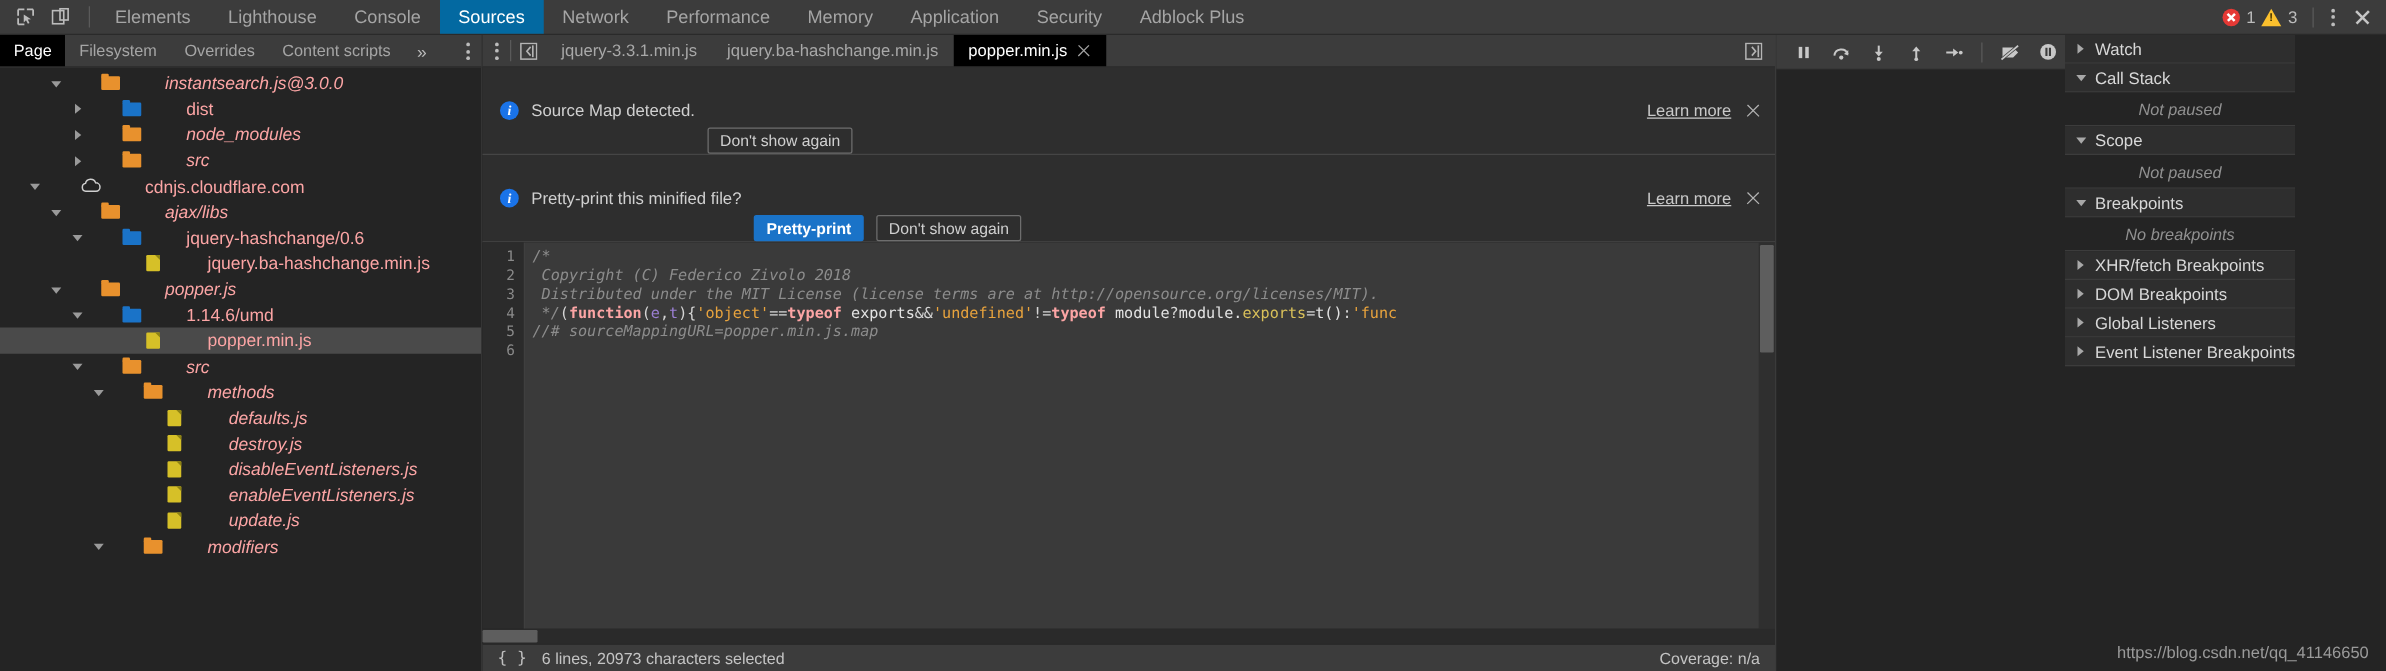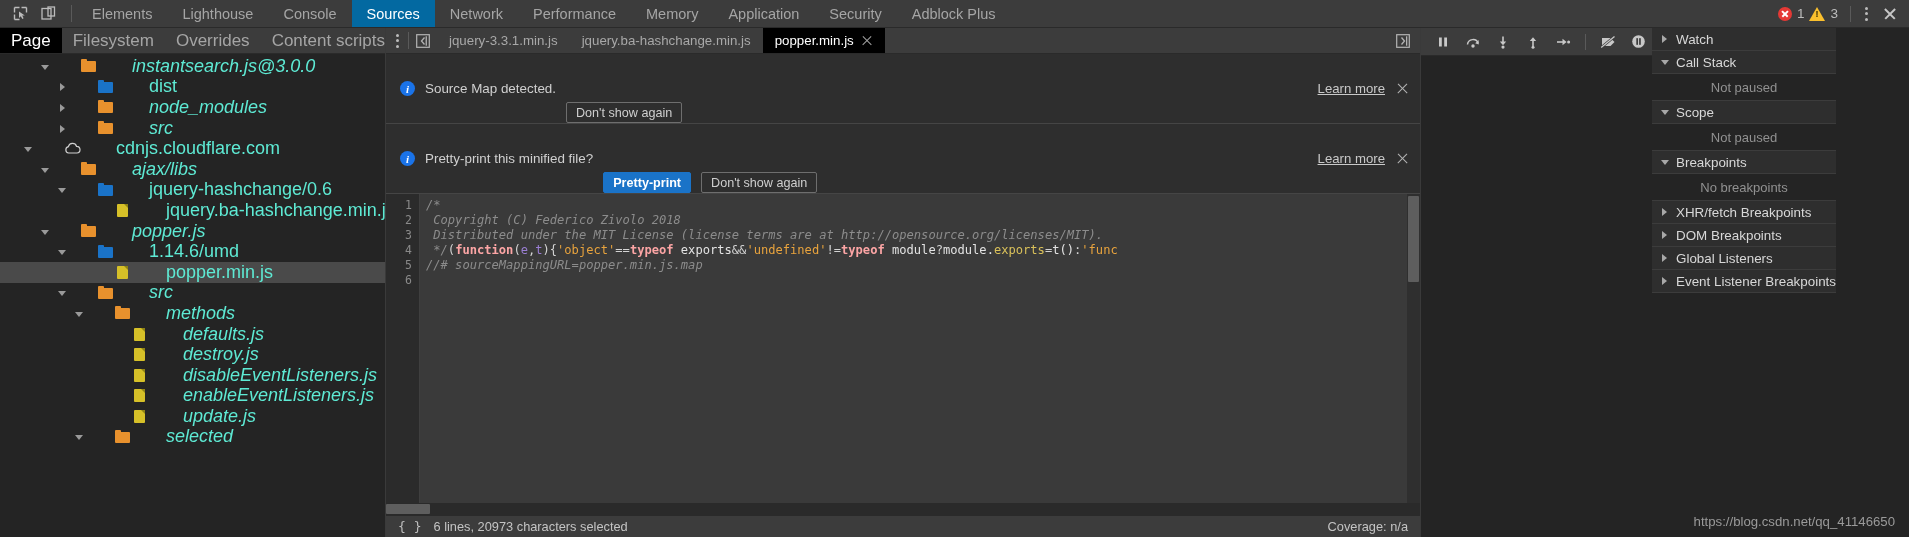--- a/index.html
+++ b/index.html
@@ -105,35 +105,35 @@
     border-right: 1px solid #3a3a3a;
   }
   .nav-tabs {
     height: 26px; min-height: 26px;
     background: #3c3c3c;
     display: flex; align-items: stretch;
     border-bottom: 1px solid #2a2a2a;
   }
   .nav-tab {
     display: flex; align-items: center;
-    padding: 0 11px; font-size: 17px; color: #a5a5a5;
+    padding: 0 11px; font-size: 13px; color: #a5a5a5;
     white-space: nowrap; cursor: pointer;
   }
   .nav-tab.active { background: #000; color: #fff; }
   .nav-more { display: flex; align-items: center; padding: 0 10px; color: #bcbcbc; font-size: 14px; cursor: pointer; }
   .nav-tabs .toolbar-spacer { flex: 1; }
 
   .tree {
     flex: 1 1 auto; overflow: hidden;
     padding-top: 2px; position: relative;
   }
   .tree-row {
     height: 20.6px;
     display: flex; align-items: center;
-    font-size: 18px; color: #5eead4;
+    font-size: 14px; color: #fca5a5;
     white-space: nowrap; cursor: pointer; gap: 28px;
   }
   .tree-row.selected { background: #4a4a4a; }
   .twisty {
     width: 11px; height: 11px; margin-right: 2px;
     flex: 0 0 auto; position: relative;
   }
   .twisty.closed::before {
     content: ""; position: absolute; left: 3px; top: 2px;
     border-left: 5px solid #9a9a9a;
@@ -352,21 +352,21 @@
   }
   .sec-tw.open::before {
     content: ""; position: absolute; left: 0px; top: 2px;
     border-top: 5px solid #a8a8a8;
     border-left: 4px solid transparent;
     border-right: 4px solid transparent;
   }
   .sec-body {
     height: 27px; display: flex; align-items: center; justify-content: center;
     background: #242424;
-    font-size: 13px; color: #919191; 
+    font-size: 13px; color: #919191; font-style: italic;
     border-bottom: 1px solid #3c3c3c;
   }
   .dbg-fill { flex: 1; background: #242424; position: relative; }
   .watermark {
     position: absolute; right: 14px; bottom: 8px;
     font-size: 13.2px; color: #9a9a9a;
     font-family: "Liberation Sans", sans-serif;
     white-space: nowrap;
   }
 </style>
@@ -530,21 +530,21 @@
             <span class="tree-label italic">enableEventListeners.js</span>
           </div>
           <div class="tree-row" style="padding-left: 91px;">
             <span class="twisty"></span>
             <span class="ic file"></span>
             <span class="tree-label italic">update.js</span>
           </div>
           <div class="tree-row" style="padding-left: 74px;">
             <span class="twisty open"></span>
             <span class="ic folder"></span>
-            <span class="tree-label italic">selected</span>
+            <span class="tree-label italic">modifiers</span>
           </div>
         </div>
     </div>
 
     <div class="editor-col">
       <div class="editor-tabbar">
         <div class="et-kebab">
             <i></i>
             <i></i>
             <i></i>

